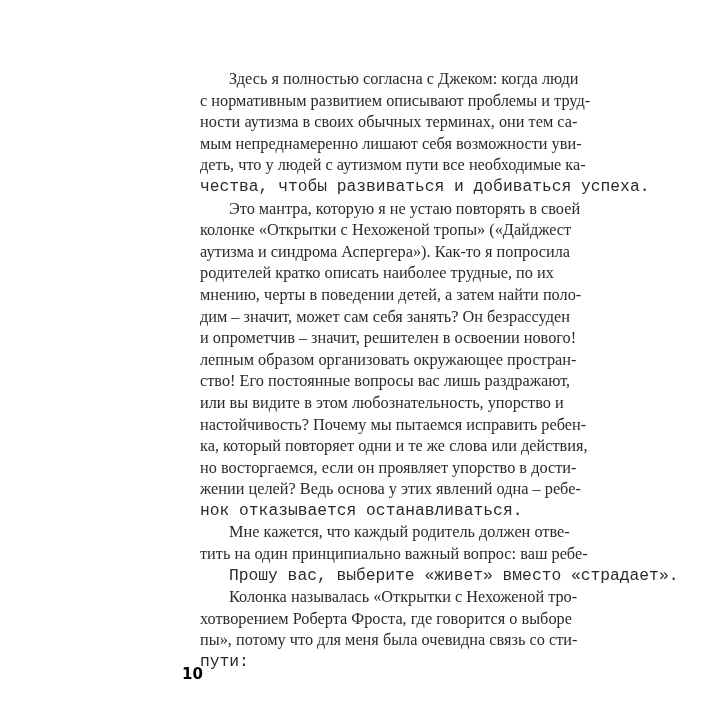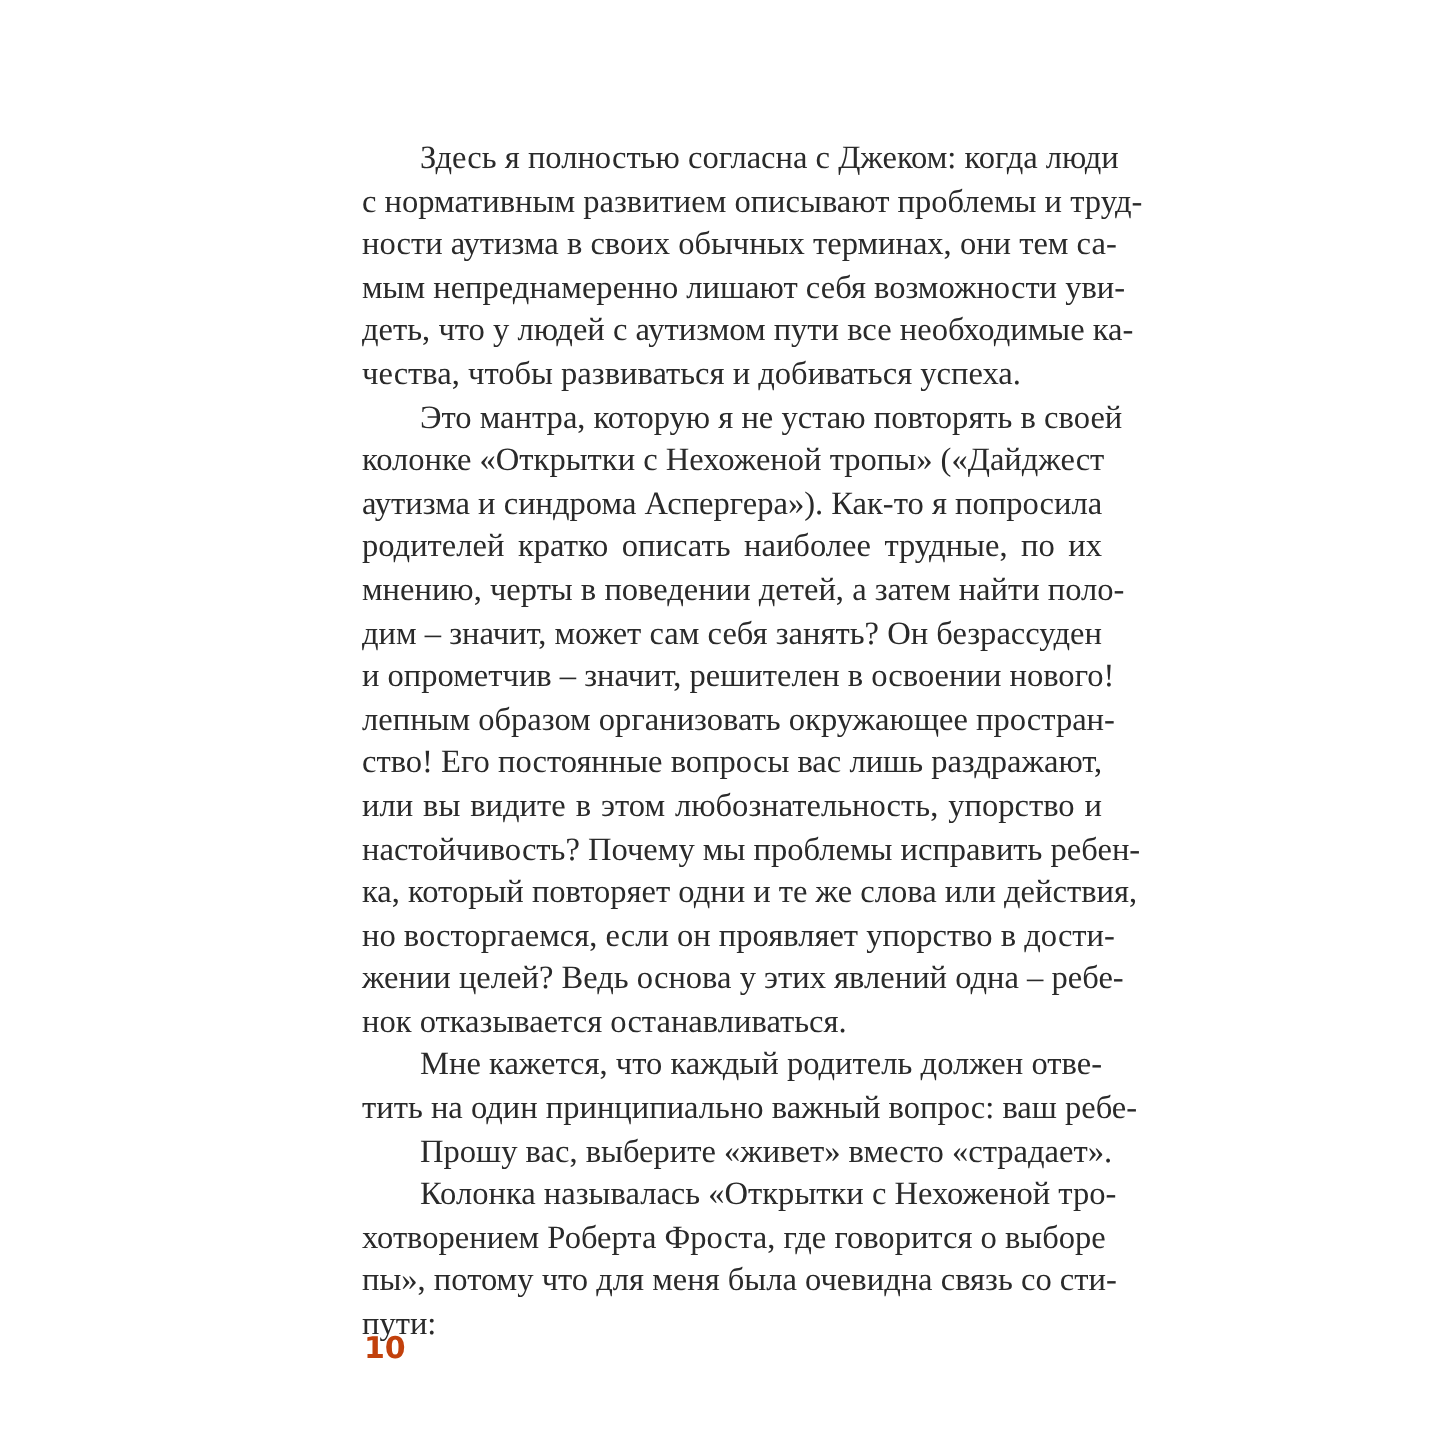--- a/index.html
+++ b/index.html
@@ -13,31 +13,32 @@
     font-size: 16.3px;
     line-height: 21.6px;
     color: #2a2a2a;
   }
   .line {
     display: block;
     white-space: nowrap;
     text-align: justify;
     text-align-last: justify;
     height: 21.6px;
+    margin-left: 19px;
   }
   .line.indent { padding-left: 29px; }
-  .line.last { text-align-last: left; }
+  .line.last { text-align-last: left; font-family: Liberation Mono, monospace; }
   .page-number {
     position: absolute;
     left: 182px;
     top: 665px;
     font-family: "DejaVu Sans", "Liberation Sans", sans-serif;
     font-weight: bold;
     font-size: 15px;
-    color: #c2410c;
+    color: #000000;
   }
 </style>
 </head>
 <body>
 
 <div class="page">
   <div class="paragraph">
     <span class="line indent">Здесь я полностью согласна с Джеком: когда люди</span>
     <span class="line">с нормативным развитием описывают проблемы и труд-</span>
     <span class="line">ности аутизма в своих обычных терминах, они тем са-</span>
@@ -49,21 +50,21 @@
     <span class="line indent">Это мантра, которую я не устаю повторять в своей</span>
     <span class="line">колонке «Открытки с Нехоженой тропы» («Дайджест</span>
     <span class="line">аутизма и синдрома Аспергера»). Как-то я попросила</span>
     <span class="line">родителей кратко описать наиболее трудные, по их</span>
     <span class="line">мнению, черты в поведении детей, а затем найти поло-</span>
     <span class="line">дим – значит, может сам себя занять? Он безрассуден</span>
     <span class="line">и опрометчив – значит, решителен в освоении нового!</span>
     <span class="line">лепным образом организовать окружающее простран-</span>
     <span class="line">ство! Его постоянные вопросы вас лишь раздражают,</span>
     <span class="line">или вы видите в этом любознательность, упорство и</span>
-    <span class="line">настойчивость? Почему мы проблемы исправить ребен-</span>
+    <span class="line">настойчивость? Почему мы пытаемся исправить ребен-</span>
     <span class="line">ка, который повторяет одни и те же слова или действия,</span>
     <span class="line">но восторгаемся, если он проявляет упорство в дости-</span>
     <span class="line">жении целей? Ведь основа у этих явлений одна – ребе-</span>
     <span class="line last">нок отказывается останавливаться.</span>
   </div>
   <div class="paragraph">
     <span class="line indent">Мне кажется, что каждый родитель должен отве-</span>
     <span class="line">тить на один принципиально важный вопрос: ваш ребе-</span>
   </div>
   <div class="paragraph">

